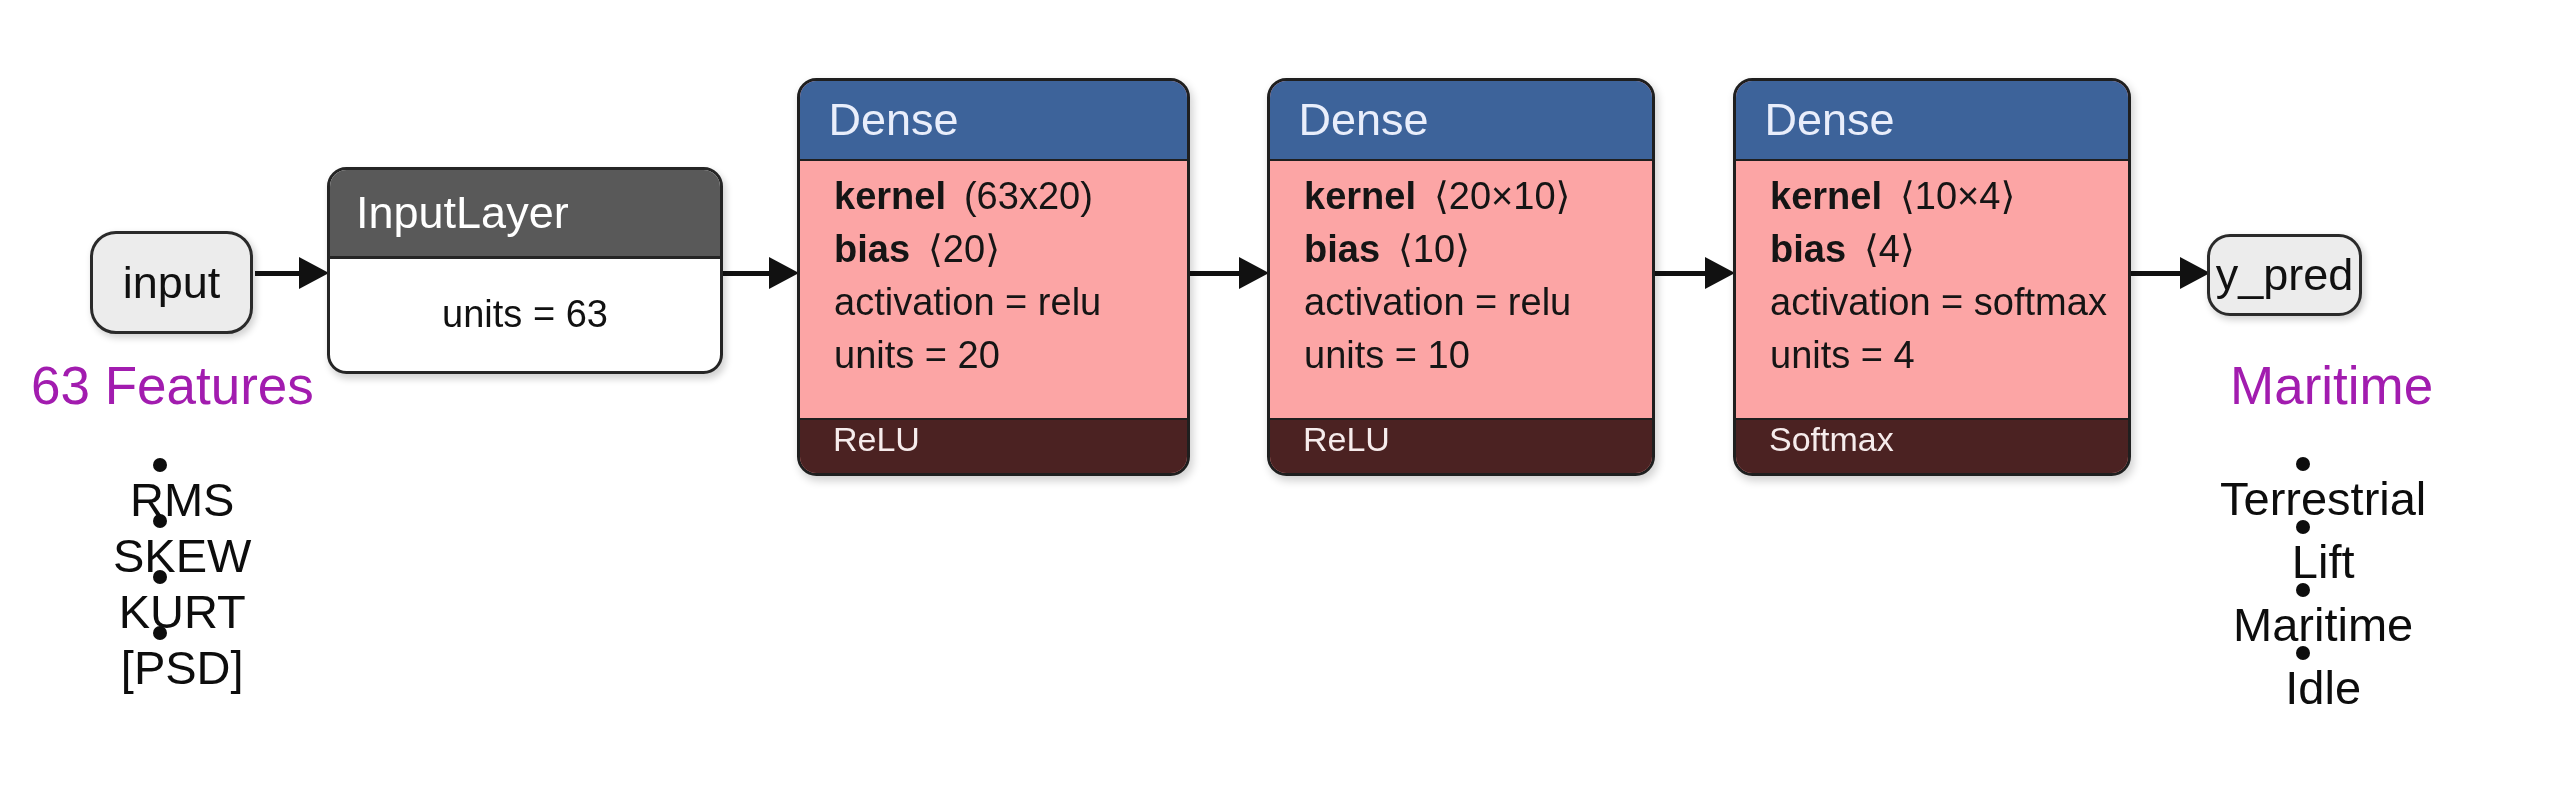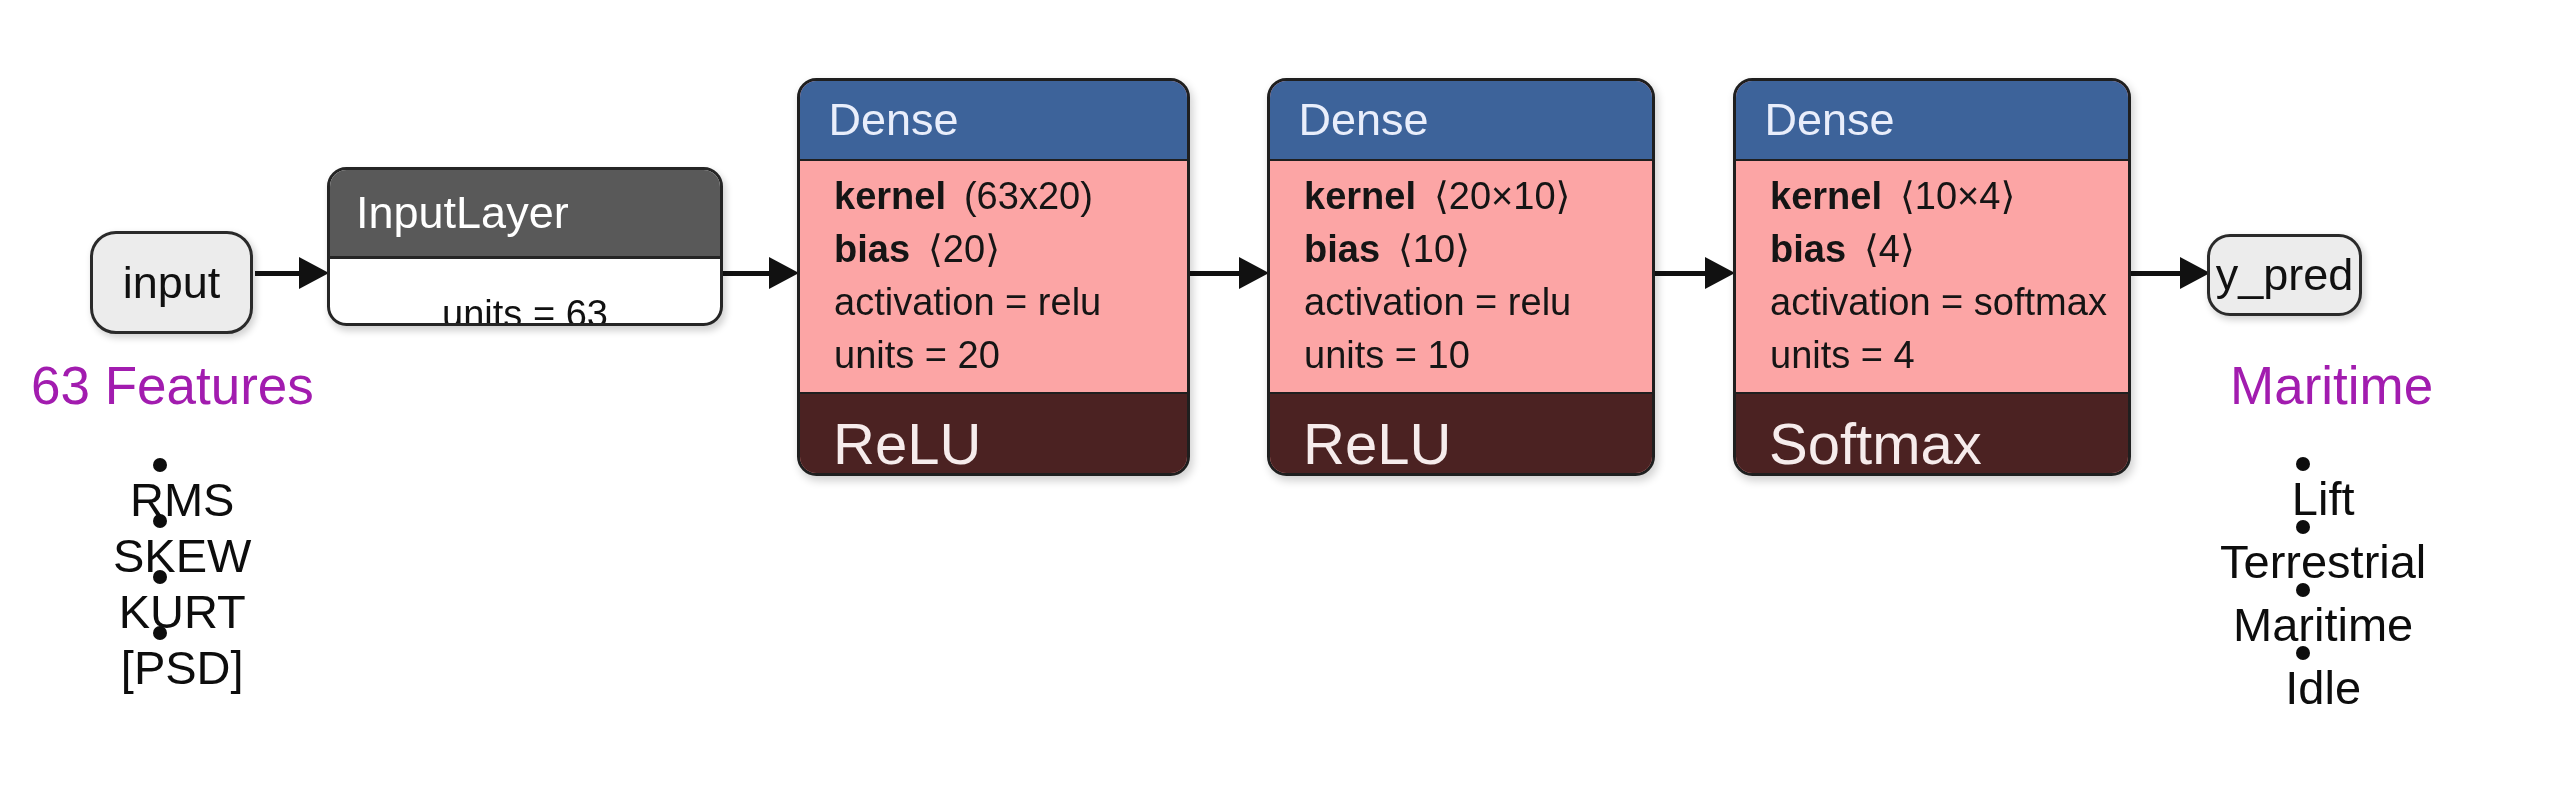--- a/index.html
+++ b/index.html
@@ -28,21 +28,21 @@
   
   .io-box{
     position:absolute;
     border:3.2px solid #252525;
     border-radius:19.4px;
     overflow:hidden;
     background:#ffffff;
     box-shadow:2.6px 4.5px 7.8px rgba(0,0,0,0.18);
     box-sizing:border-box;
   }
-  #box-inputlayer{left:327px;top:167px;width:396px;height:159px;}
+  #box-inputlayer{left:327px;top:167px;width:396px;height:207px;}
   .io-header{
     height:89px;background:#595959;color:#ffffff;
     display:flex;align-items:center;
     padding-left:26px;font-size:45px;
     border-bottom:3.2px solid #252525;
     box-sizing:border-box;
   }
   .io-body{
     height:111px;display:flex;align-items:center;justify-content:center;
     font-size:38px;color:#111;
@@ -63,31 +63,31 @@
   #dense2{left:1267px;width:388px;}
   #dense3{left:1733px;width:398px;}
   .layer-header{
     height:80px;background:#3d639a;color:#e9eefb;
     display:flex;align-items:center;
     padding-left:28.5px;font-size:45px;
     border-bottom:2.6px solid #1f1f1f;
     box-sizing:border-box;
   }
   .layer-attrs{
-    height:231px;
+    height:257px;
     padding:9px 0 0 34px;
     font-size:38px;line-height:53px;color:#151515;
     box-sizing:border-box;
   }
   .attr-name{font-weight:bold;}
   .attr-val{margin-left:18px;}
   .layer-footer{
     height:85px;background:#4b2222;color:#f6ecec;
-    display:flex;align-items:flex-end;
-    padding-left:33px;font-size:58px;
+    display:flex;align-items:flex-start;
+    padding-left:33px;font-size:34px;
     border-top:2.6px solid #1f1f1f;
     box-sizing:border-box;
   }
 
   
   .arrow{
     position:absolute;top:271px;height:5.2px;background:#111;
   }
   .arrow::after{
     content:'';position:absolute;right:-28.5px;top:-13.6px;
@@ -216,28 +216,28 @@
     <div class="bullet-item">
       <span class="bullet-dot"></span>
       <span class="bullet-text">[PSD]</span>
     </div>
   </div>
 
   <div class="annot-title" id="classes-title">Maritime</div>
   <div class="bullet-list" id="classes-list">
     <div class="bullet-item">
       <span class="bullet-dot"></span>
+      <span class="bullet-text">Terrestrial</span>
+    </div>
+    <div class="bullet-item">
+      <span class="bullet-dot"></span>
       <span class="bullet-text">Lift</span>
     </div>
     <div class="bullet-item">
       <span class="bullet-dot"></span>
-      <span class="bullet-text">Terrestrial</span>
-    </div>
-    <div class="bullet-item">
-      <span class="bullet-dot"></span>
       <span class="bullet-text">Maritime</span>
     </div>
     <div class="bullet-item">
       <span class="bullet-dot"></span>
       <span class="bullet-text">Idle</span>
     </div>
   </div>
 
 </div>
 

